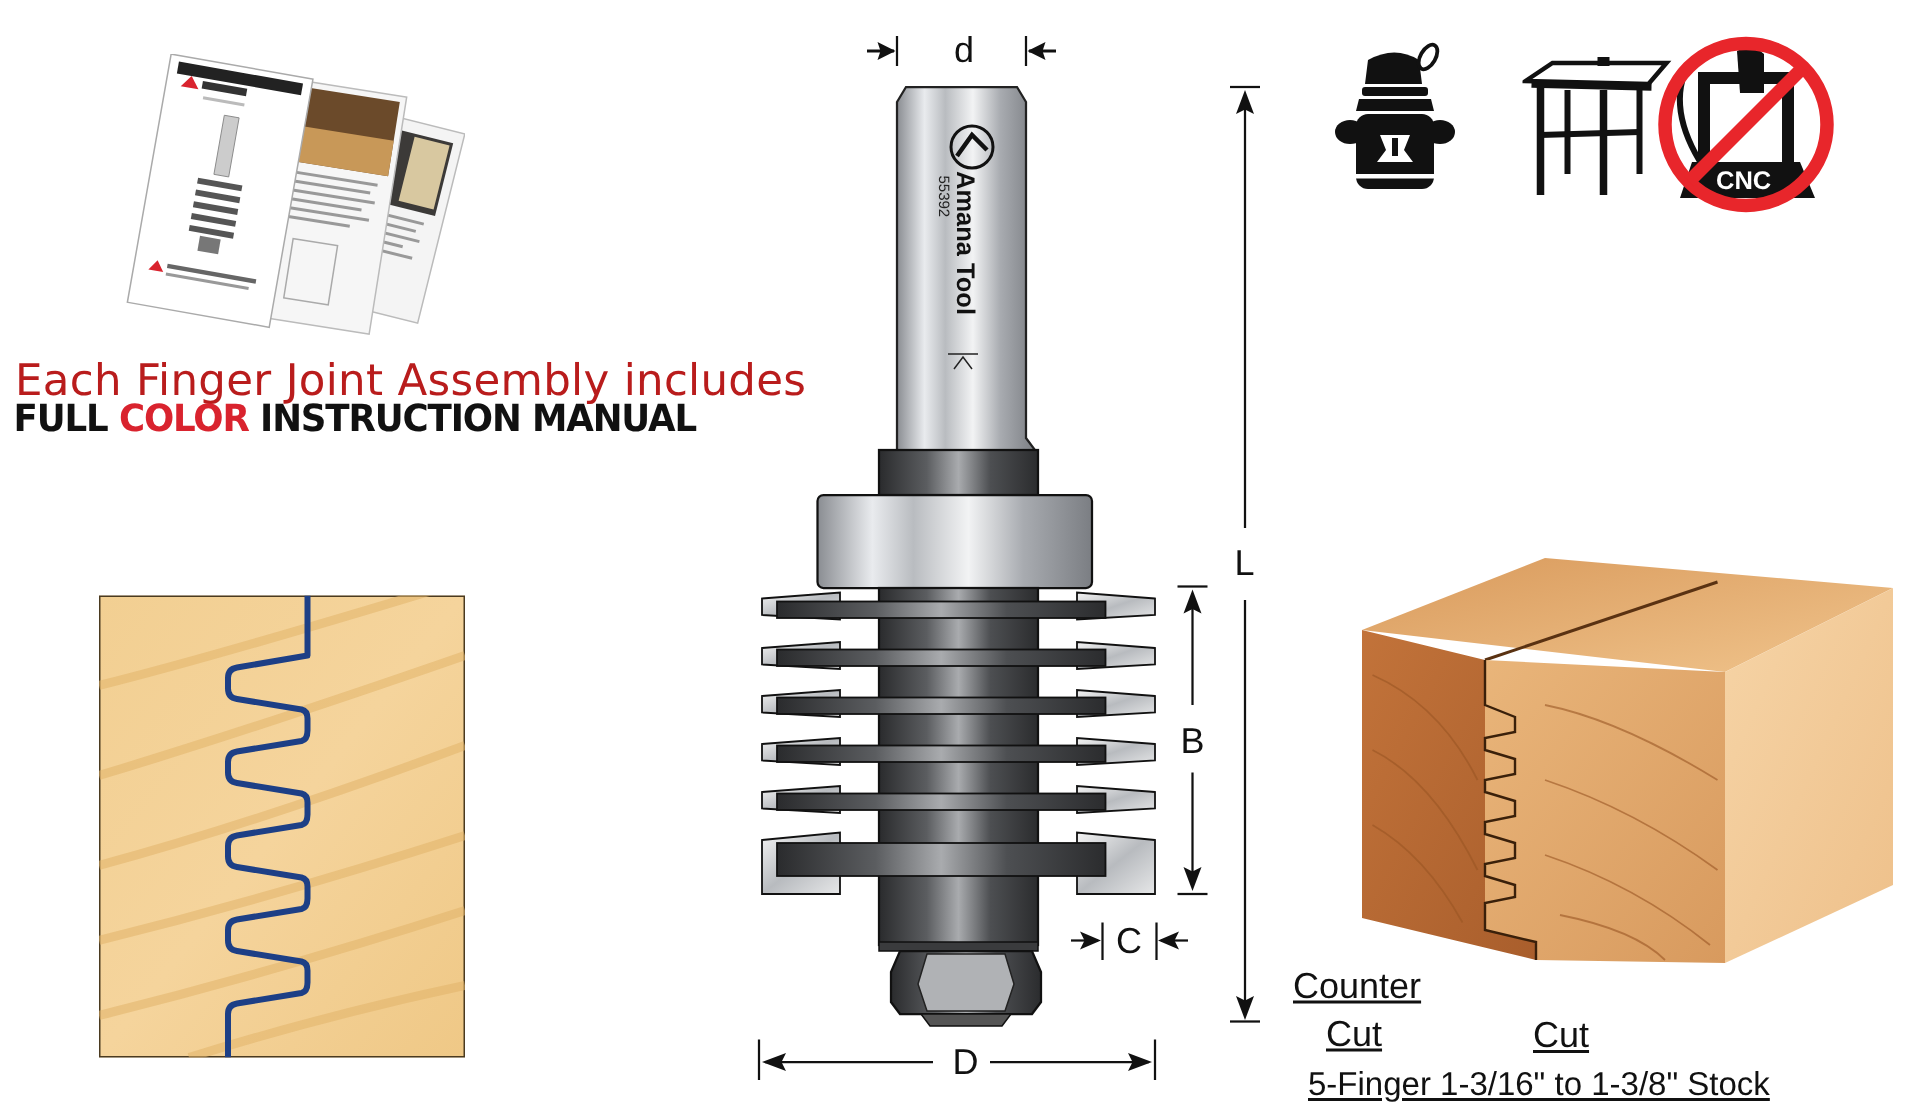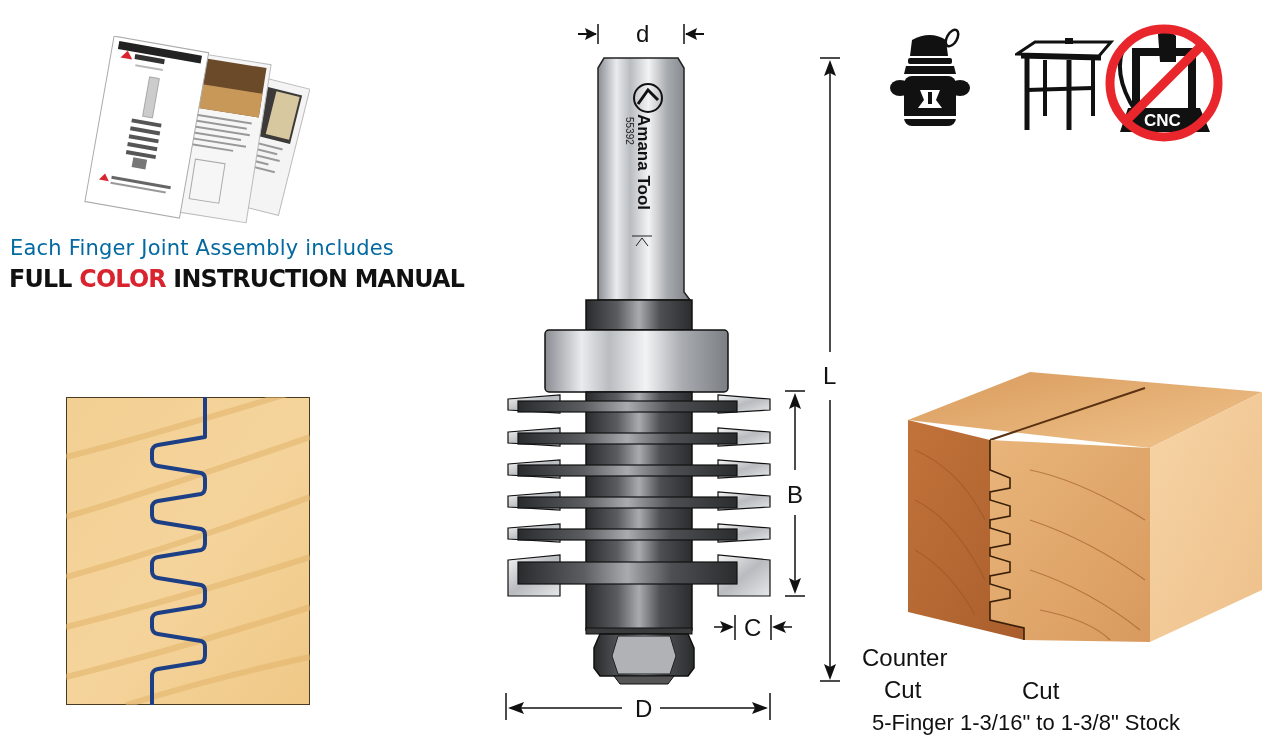--- a/index.html
+++ b/index.html
@@ -1,22 +1,22 @@
 <!DOCTYPE html>
 <html><head>
 <meta charset="utf-8">
 <style>
   html, body { margin:0; padding:0; background:#ffffff; }
   body { width:1280px; height:742px; position:relative; overflow:hidden; font-family:"Liberation Sans", sans-serif; }
   .abs { position:absolute; }
-  .manual-text-1 { left:10px; top:236px; font-family:"DejaVu Sans", sans-serif; font-size:21px; color:#0369a1; letter-spacing:0.2px; white-space:nowrap; }
+  .manual-text-1 { left:10px; top:236px; font-family:"DejaVu Sans", sans-serif; font-size:29px; color:#b91c1c; letter-spacing:0.2px; white-space:nowrap; }
   .manual-text-2 { left:9px; top:264px; font-family:"DejaVu Sans", sans-serif; font-size:25px; font-weight:bold; color:#111; white-space:nowrap; letter-spacing:-0.8px; transform:scaleX(0.95); transform-origin:left; }
   .manual-text-2 .red { color:#d9232e; }
   .dim-label { font-family:"Liberation Sans", sans-serif; font-size:24px; color:#111; }
-  .caption { font-family:"Liberation Sans", sans-serif; font-size:24px; color:#111; white-space:nowrap; }
+  .caption { font-family:"Liberation Sans", sans-serif; font-size:24px; color:#111; white-space:nowrap;text-decoration:underline; }
   .stock { left:872px; top:710px; font-size:22px; }
 </style>
 </head>
 <body>
 
 <div class="abs" style="left:80px;top:36px;width:230px;height:190px;">
   <svg width="230" height="190" viewBox="0 0 230 190">
 
     <g transform="rotate(14 170 95)">
       <rect x="150" y="40" width="68" height="130" fill="#f4f4f4" stroke="#bbb"></rect>

